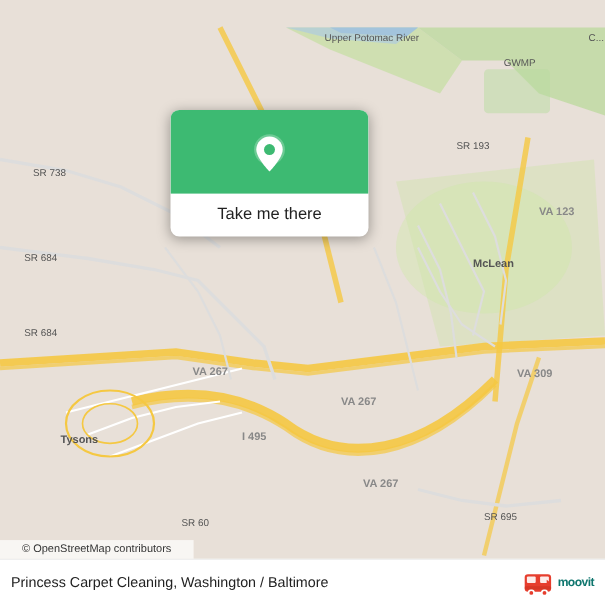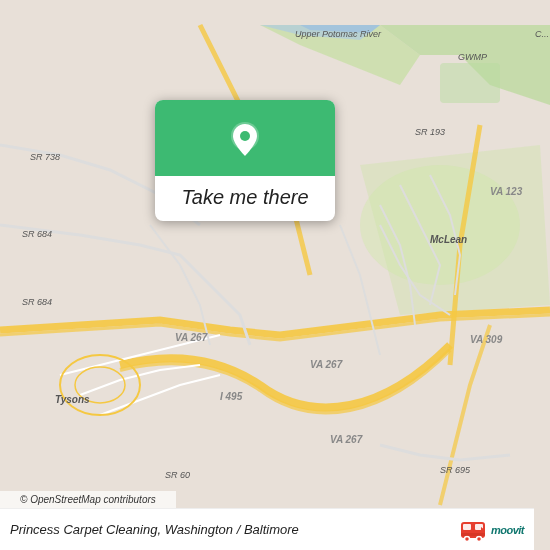--- a/index.html
+++ b/index.html
@@ -11,21 +11,20 @@
       font-family: Arial, sans-serif;
       position: relative;
     }
 
     #map-container {
       width: 550px;
       height: 550px;
       position: relative;
       background-color: #e8e0d8;
       overflow: hidden;
-      font-style: italic;
     }
 
     
     .map-svg {
       position: absolute;
       top: 0; left: 0;
       width: 100%;
       height: 100%;
     }
 
@@ -51,21 +50,21 @@
       justify-content: center;
     }
 
     .location-pin-icon {
       width: 44px;
       height: 44px;
     }
 
     .popup-card-label {
       padding: 10px 12px 12px 12px;
-      font-size: 20px;
+      font-size: 15px;
       font-weight: 500;
       color: #222;
       cursor: pointer;
     }
 
     
     .attribution-bar {
       position: absolute;
       bottom: 42px;
       left: 0;
@@ -76,21 +75,21 @@
       background: rgba(255,255,255,0.7);
       display: inline-block;
       width: fit-content;
     }
 
     
     .bottom-bar {
       position: absolute;
       bottom: 0;
       left: 0;
-      right: 16px;
+      right: 0;
       height: 42px;
       background: white;
       display: flex;
       align-items: center;
       justify-content: space-between;
       padding: 0 10px 0 10px;
       border-top: 1px solid #eee;
       z-index: 20;
     }
 

